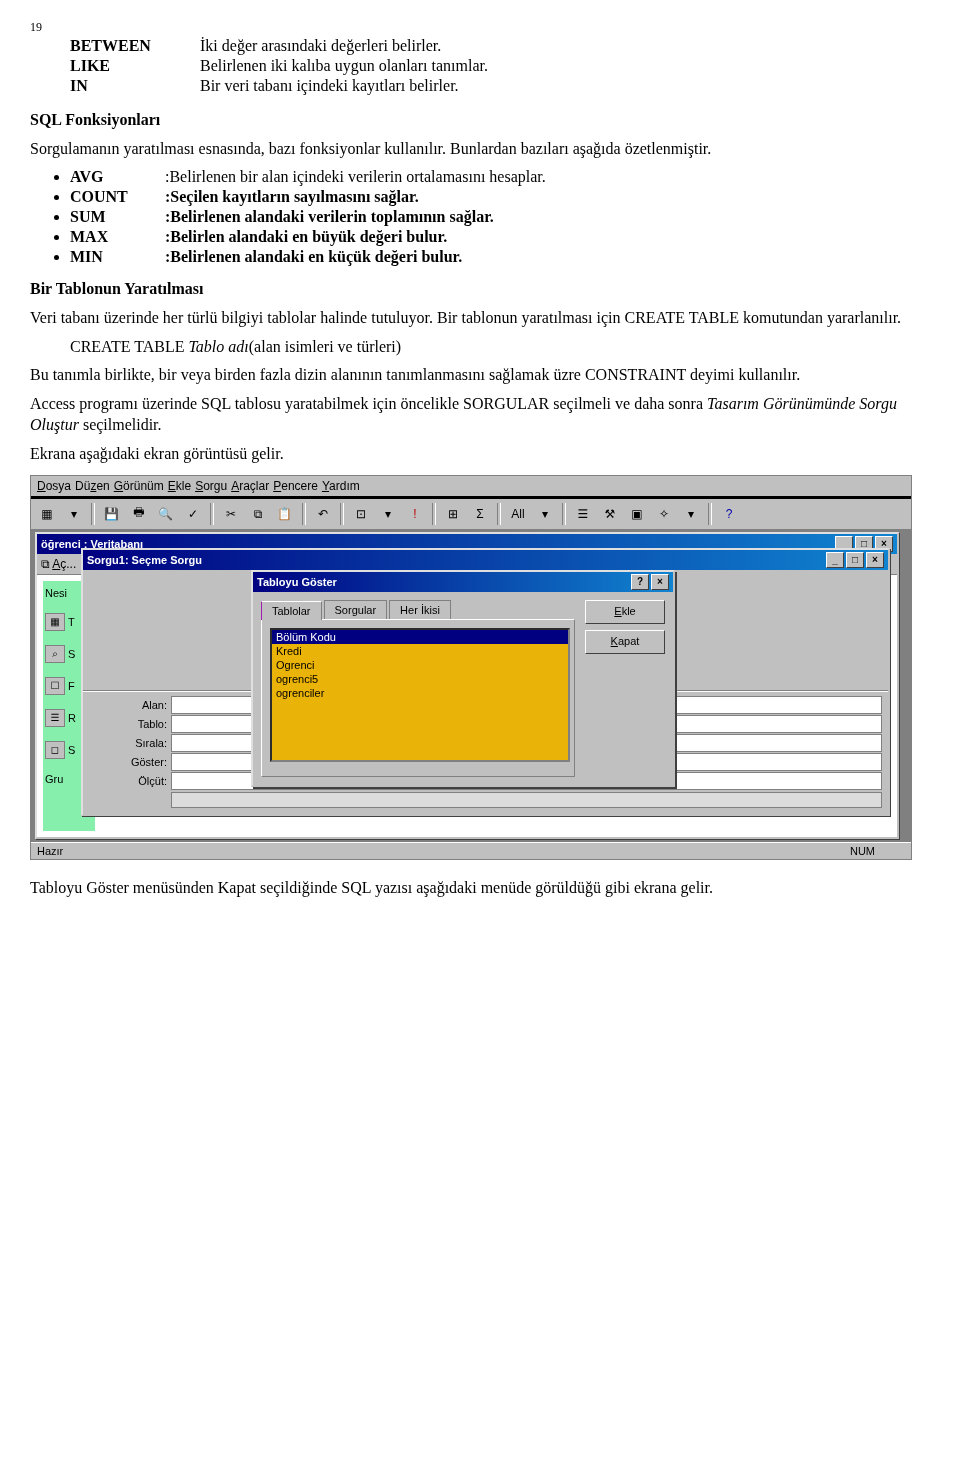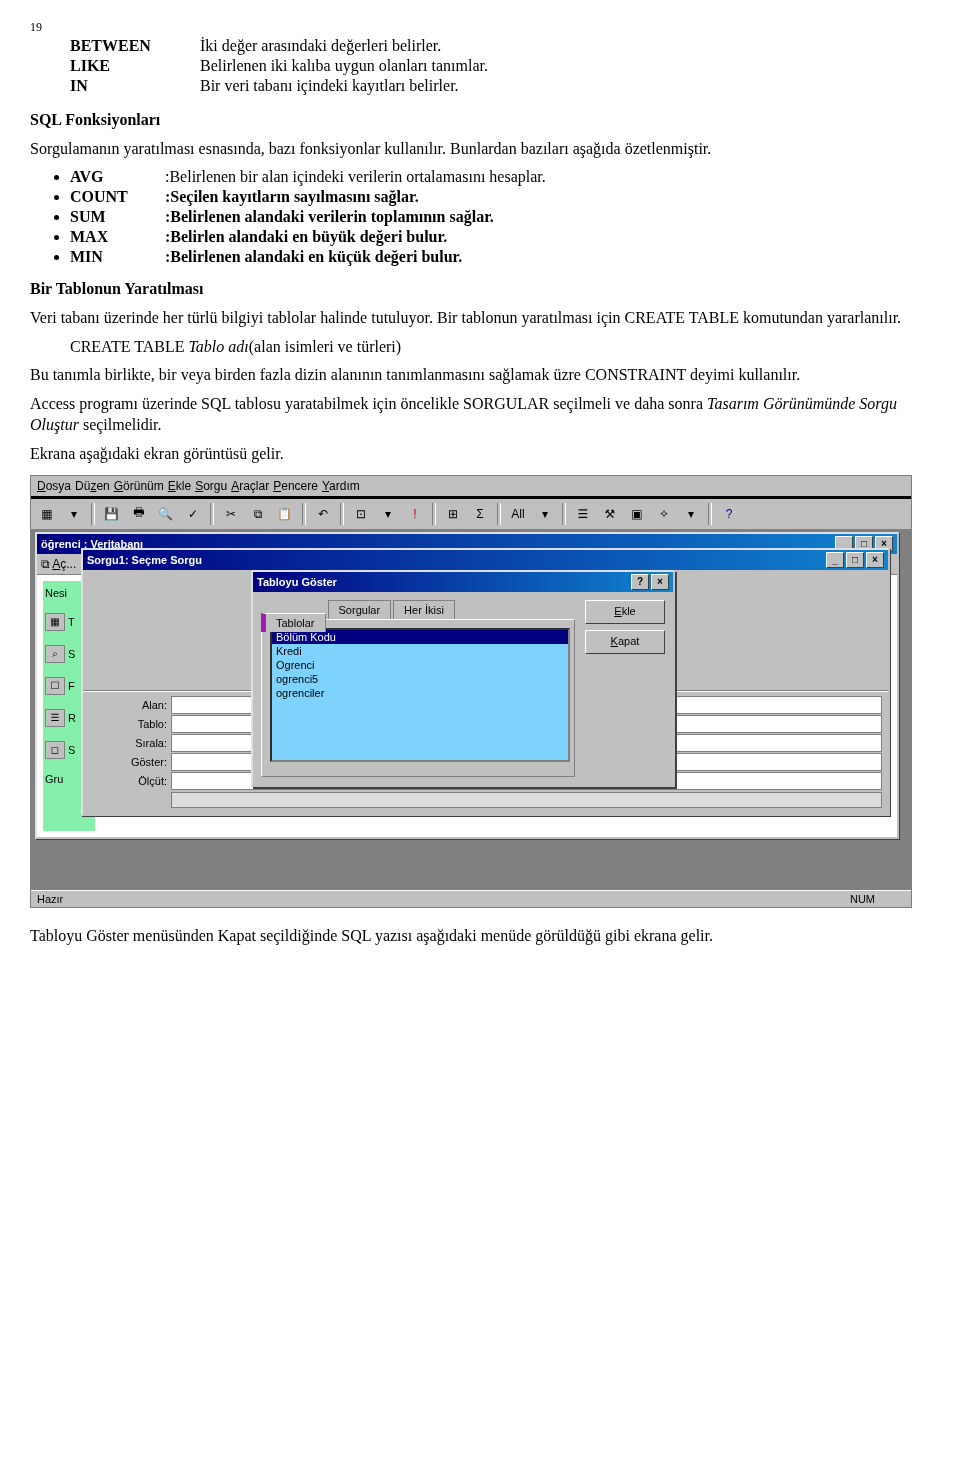--- a/index.html
+++ b/index.html
@@ -113,21 +113,21 @@
   .tb-sep {
     width: 2px;
     height: 22px;
     border-left: 1px solid #808080;
     border-right: 1px solid #fff;
     margin: 0 2px;
   }
   .mdi-area {
     position: relative;
     background: #808080;
-    height: 360px;
+    height: 312px;
     overflow: hidden;
   }
   .db-win {
     position: absolute;
     left: 4px;
     top: 2px;
     width: 860px;
     background: #c0c0c0;
     border: 2px solid #c0c0c0;
     border-top: 2px solid #dfdfdf;
@@ -273,36 +273,36 @@
     border: 1px solid #808080;
     border-bottom: none;
     background: #c0c0c0;
     margin-right: 2px;
     position: relative;
     font-size: 11px;
   }
   .tab.active {
     background: #c0c0c0;
     border-top: 1px solid #fff;
-    border-left: 5px solid #a21caf;
+    border-left: 1px solid #a21caf;
     z-index: 2;
-    top: 13px;
+    top: 1px;
   }
   .tab-pane {
     border: 1px solid #808080;
     border-top: 1px solid #fff;
     border-left: 1px solid #fff;
     background: #c0c0c0;
     padding: 8px;
     height: 140px;
   }
   .listbox {
     width: 100%;
     height: 130px;
-    background: #7dd3fc;
+    background: #eab308;
     border: 2px inset #808080;
     font-size: 11px;
     overflow: hidden;
   }
   .listbox .opt {
     padding: 1px 4px;
   }
   .listbox .opt.selected {
     background: #000080;
     color: #fff;

